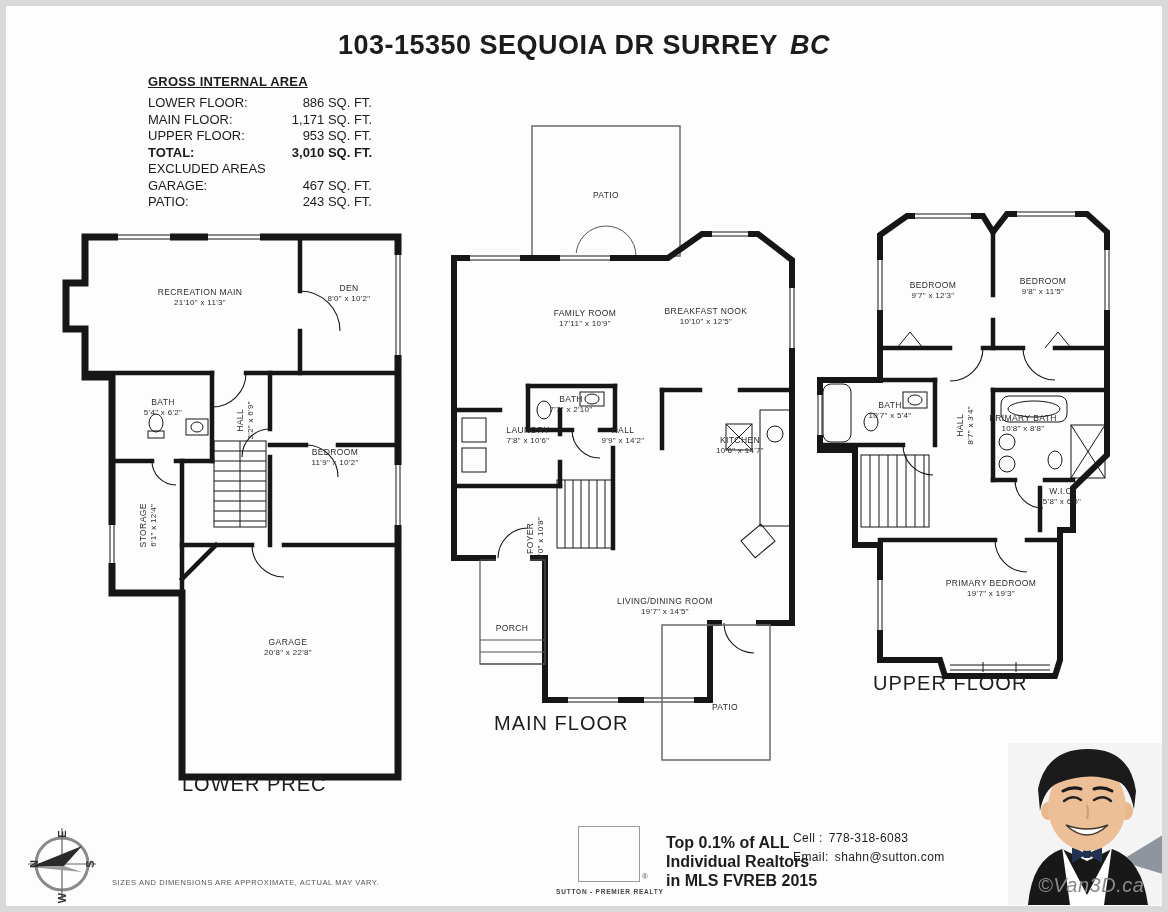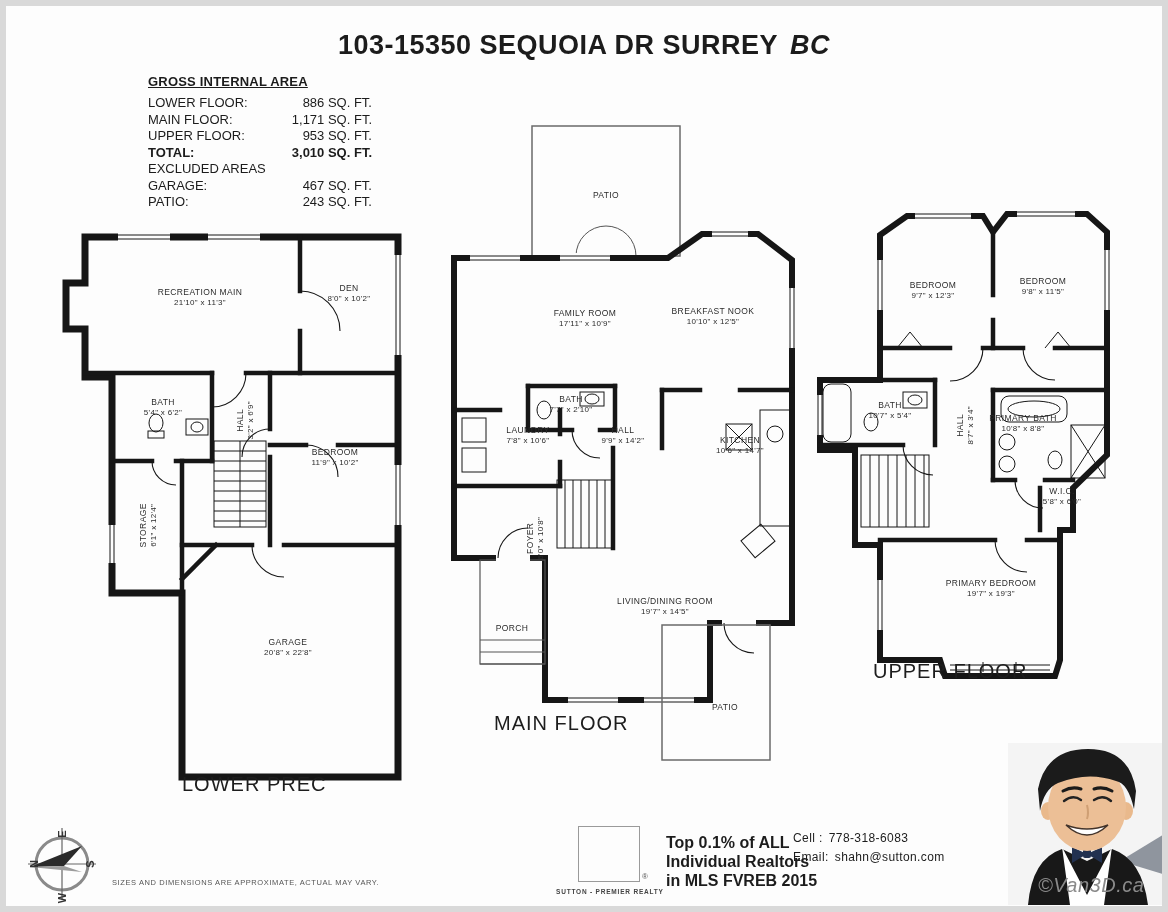--- a/index.html
+++ b/index.html
@@ -280,21 +280,21 @@
 
       <path d="M132,312 A28,28 0 0 0 160,340" stroke="#161616" stroke-width="1.1" fill="none"></path>
     </svg>
     <div class="room-label" style="left:126px;top:72px;width:80px;">
         <span class="rname">PATIO</span>
       </div>
     <div class="room-label" style="left:75px;top:190px;width:140px;">
         <span class="rname">FAMILY ROOM</span>
         <span class="rdims">17'11" x 10'9"</span>
       </div>
-    <div class="room-label" style="left:203px;top:188px;width:140px;">
+    <div class="room-label" style="left:196px;top:188px;width:140px;">
         <span class="rname">BREAKFAST NOOK</span>
         <span class="rdims">10'10" x 12'5"</span>
       </div>
     <div class="room-label" style="left:91px;top:276px;width:80px;">
         <span class="rname">BATH</span>
         <span class="rdims">7'7" x 2'10"</span>
       </div>
     <div class="room-label" style="left:48px;top:307px;width:80px;">
         <span class="rname">LAUNDRY</span>
         <span class="rdims">7'8" x 10'6"</span>
@@ -432,21 +432,21 @@
         <span class="rdims">10'8" x 8'8"</span>
       </div>
     <div class="room-label" style="left:215px;top:286px;width:64px;">
         <span class="rname">W.I.C.</span>
         <span class="rdims">5'8" x 6'0"</span>
       </div>
     <div class="room-label" style="left:96px;top:378px;width:160px;">
         <span class="rname">PRIMARY BEDROOM</span>
         <span class="rdims">19'7" x 19'3"</span>
       </div>
-    <div class="floor-name" style="left:58px;top:460px;">UPPER FLOOR</div>
+    <div class="floor-name" style="left:58px;top:472px;">UPPER FLOOR</div>
   </div>
 
   <svg class="compass" viewBox="0 0 80 86">
     <circle cx="40" cy="44" r="26" fill="none" stroke="#8a8a8a" stroke-width="3"></circle>
     <line x1="40" y1="8" x2="40" y2="80" stroke="#666" stroke-width="1.2"></line>
     <line x1="6" y1="44" x2="74" y2="44" stroke="#666" stroke-width="1.2"></line>
     <polygon points="8,47 60,26 42,46" fill="#2a2a2a"></polygon>
     <polygon points="8,47 60,52 42,46" fill="#9c9c9c"></polygon>
     <text x="40" y="18" font-size="11" font-weight="bold" fill="#333" text-anchor="middle" transform="rotate(-90 40 14)">E</text>
     <text x="68" y="48" font-size="11" font-weight="bold" fill="#333" text-anchor="middle" transform="rotate(-90 68 44)">S</text>

